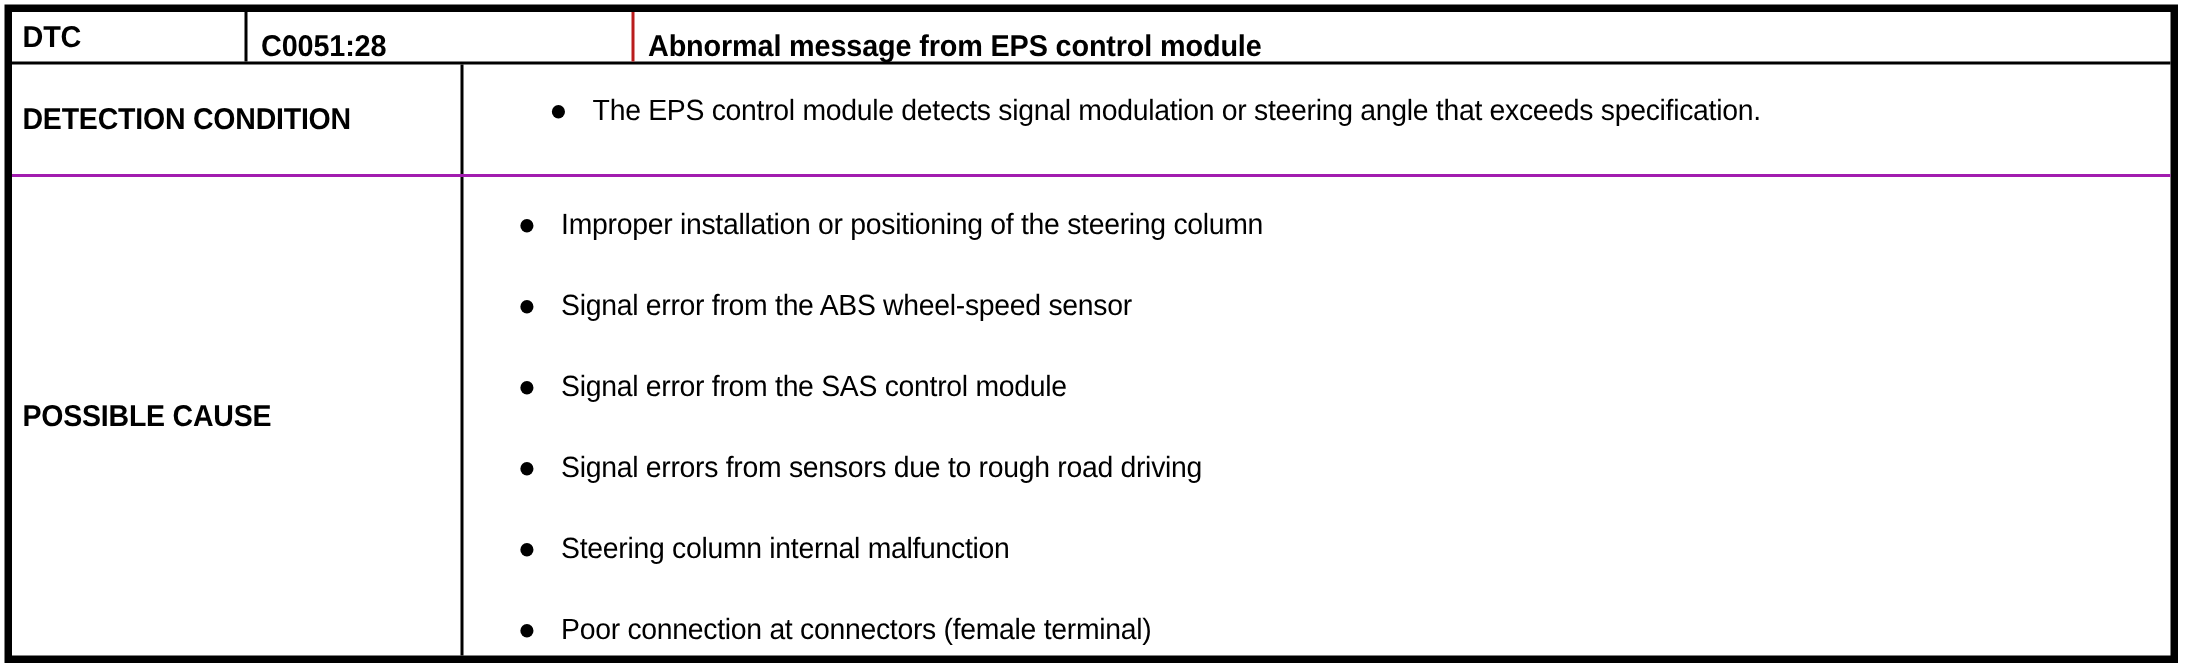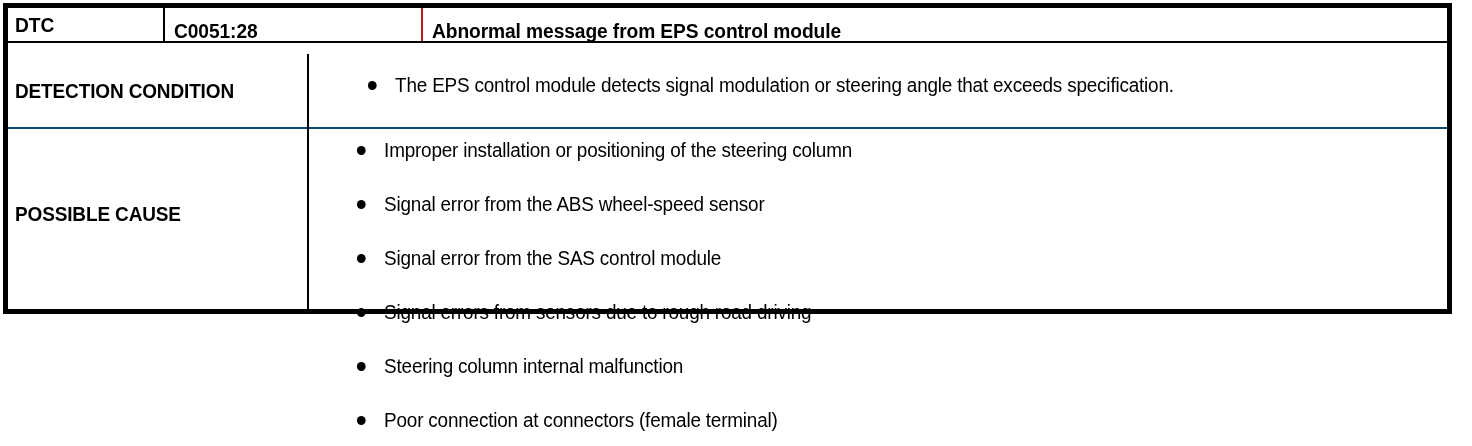--- a/index.html
+++ b/index.html
@@ -13,21 +13,21 @@
     font-family: "Liberation Sans", sans-serif;
     color: #000000;
     -webkit-font-smoothing: none;
   }
 
   #dtc-table {
     position: absolute;
     left: 3px;
     top: 3px;
     width: 1449px;
-    height: 311px;
+    height: 439px;
     box-sizing: border-box;
     border: 5px solid #000000;
     background: #ffffff;
   }
 
   .table-inner {
     position: relative;
     width: 100%;
     height: 100%;
   }
@@ -84,24 +84,24 @@
     line-height: 1;
     transform: scaleX(0.96);
     transform-origin: left center;
     white-space: nowrap;
   }
 
   
   .row-detect {
     position: absolute;
     left: 0;
-    top: 46px;
+    top: 35px;
     right: 0;
     height: 75px;
-    border-bottom: 2px solid #0c4a6e;
+    border-bottom: 2px solid #a21caf;
     box-sizing: border-box;
   }
   .cell-detect-label {
     position: absolute;
     left: 0;
     top: 0;
     width: 301px;
     height: 100%;
     border-right: 2px solid #000000;
     box-sizing: border-box;
@@ -140,21 +140,21 @@
     align-items: center;
     padding-left: 7px;
   }
   .cell-cause-body {
     position: absolute;
     left: 301px;
     top: 0;
     right: 0;
     height: 100%;
     box-sizing: border-box;
-    padding-left: 38px;
+    padding-left: 28px;
     padding-top: 12px;
   }
 
   .row-label {
     font-size: 20px;
     font-weight: bold;
     letter-spacing: -0.15px;
     line-height: 1;
     transform: scaleX(0.95);
     transform-origin: left center;

